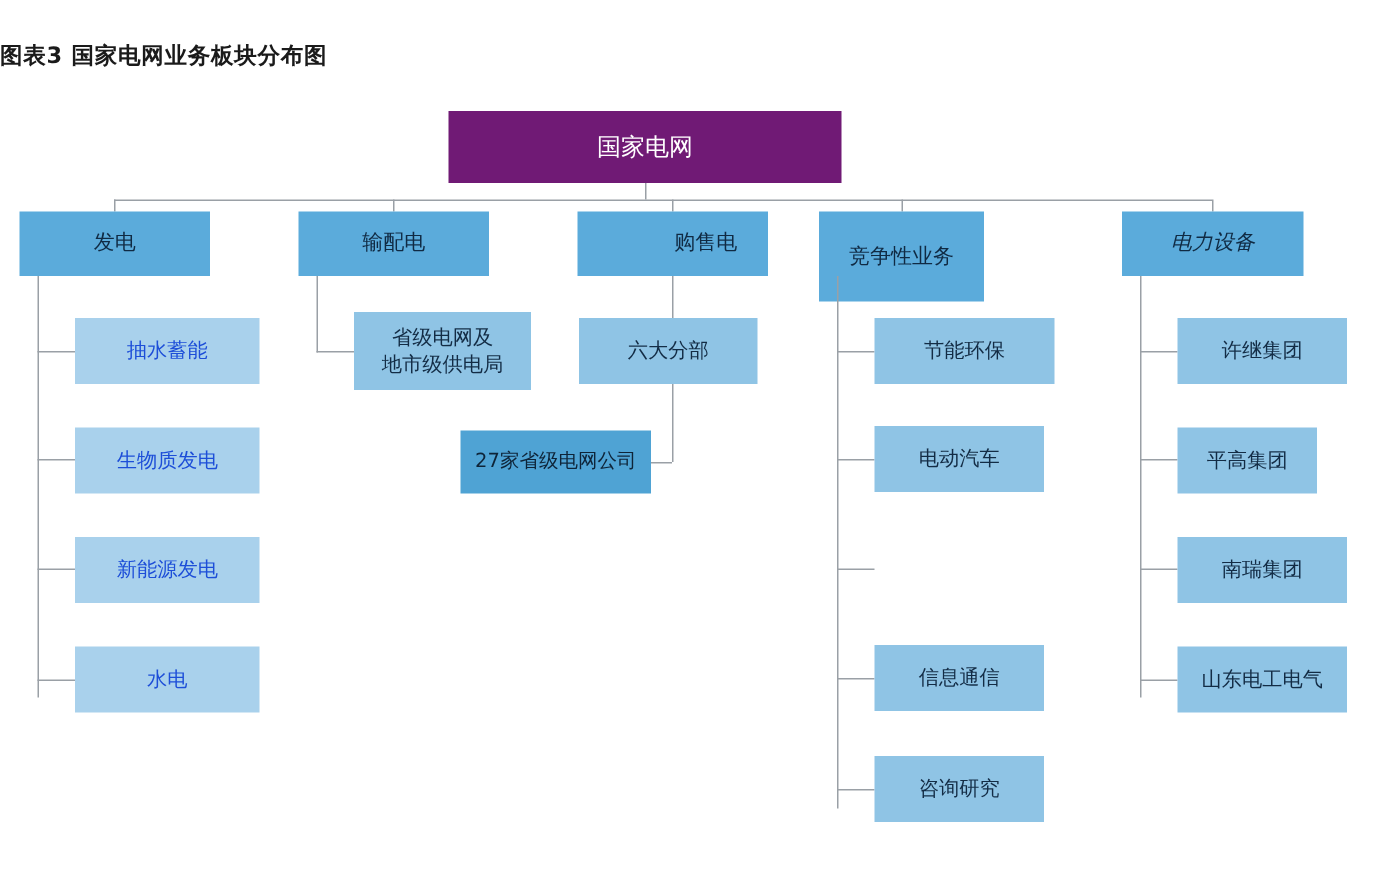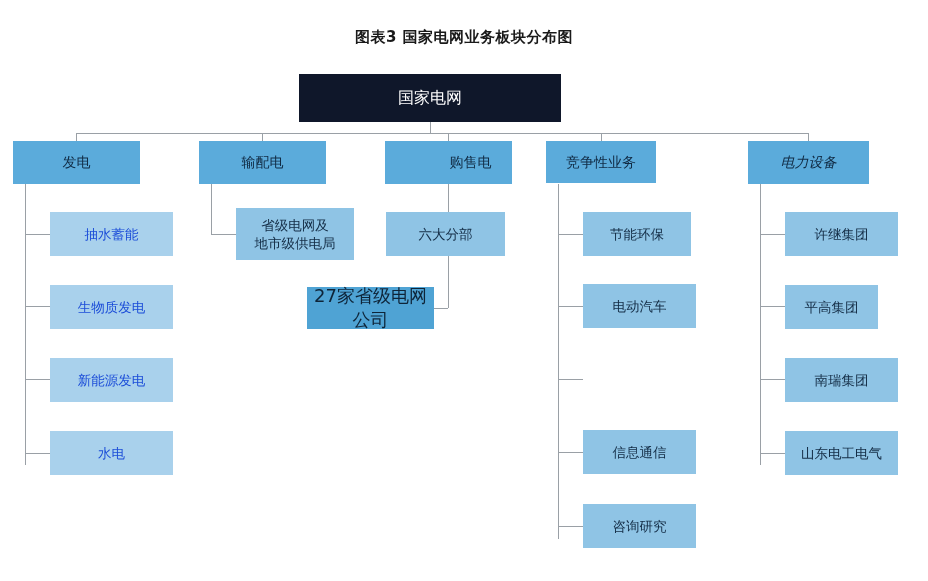--- a/index.html
+++ b/index.html
@@ -15,60 +15,59 @@
     width: 928px;
     height: 581px;
     background: #ffffff;
     overflow: hidden;
   }
   .title {
     position: absolute;
     left: 0;
     top: 28px;
     width: 928px;
-    text-align: center;
     font-size: 15px;
     font-weight: bold;
     color: #1a1a1a;
     letter-spacing: 0.5px;
   }
   .node {
     position: absolute;
     box-sizing: border-box;
     display: flex;
     align-items: center;
     justify-content: center;
     text-align: center;
     color: #10253f;
     line-height: 1.35;
     white-space: pre-line;
   }
   .node.root {
-    background: #0f172a;
+    background: #701a75;
     color: #ffffff;
     font-size: 16px;
   }
   .node.lvl2 {
     background: #5BABDB;
     font-size: 14px;
     color: #102a43;
   }
   .node.leaf {
     background: #A9D1EC;
     font-size: 13.5px;
     color: #1d4ed8;
   }
   .node.leaf-mid {
     background: #8FC4E5;
     font-size: 13.5px;
     color: #132c45;
   }
   .node.accent {
     background: #4FA3D4;
-    font-size: 18px;
+    font-size: 13px;
     color: #0e2438;
   }
   .conn {
     position: absolute;
     background: #9aa0a6;
   }
   .conn.h { height: 1px; }
   .conn.v { width: 1px; }
 </style>
 </head>
@@ -105,28 +104,28 @@
   <div class="node leaf-mid" style="left:236px; top:208px; width:118px; height:52px;">省级电网及
 地市级供电局</div>
 
   <div class="node lvl2" style="left:385px; top:141px; width:127px; height:43px;padding-left:44px;">购售电</div>
   <div class="conn v" style="left:448px; top:184px; height:28px;"></div>
   <div class="node leaf-mid" style="left:386px; top:212px; width:119px; height:44px;">六大分部</div>
   <div class="conn v" style="left:448px; top:256px; height:52px;"></div>
   <div class="conn h" style="left:434px; top:308px; width:14px;"></div>
   <div class="node accent" style="left:307px; top:287px; width:127px; height:42px;">27家省级电网公司</div>
 
-  <div class="node lvl2" style="left:546px; top:141px; width:110px; height:42px;">竞争性业务</div>
+  <div class="node lvl2" style="left:546px; top:141px; width:110px; height:60px;">竞争性业务</div>
   <div class="conn v" style="left:558px; top:184px; height:355px;"></div>
   <div class="conn h" style="left:558px; top:234px; width:25px;"></div>
   <div class="conn h" style="left:558px; top:306px; width:25px;"></div>
   <div class="conn h" style="left:558px; top:379px; width:25px;"></div>
   <div class="conn h" style="left:558px; top:452px; width:25px;"></div>
   <div class="conn h" style="left:558px; top:526px; width:25px;"></div>
-  <div class="node leaf-mid" style="left:583px; top:212px; width:108px; height:44px;">节能环保</div>
+  <div class="node leaf-mid" style="left:583px; top:212px; width:120px; height:44px;">节能环保</div>
   <div class="node leaf-mid" style="left:583px; top:284px; width:113px; height:44px;">电动汽车</div>
   <div class="node leaf-mid" style="left:583px; top:430px; width:113px; height:44px;">信息通信</div>
   <div class="node leaf-mid" style="left:583px; top:504px; width:113px; height:44px;">咨询研究</div>
 
   <div class="node lvl2" style="left:748px; top:141px; width:121px; height:43px;font-style:italic;">电力设备</div>
   <div class="conn v" style="left:760px; top:184px; height:281px;"></div>
   <div class="conn h" style="left:760px; top:234px; width:25px;"></div>
   <div class="conn h" style="left:760px; top:306px; width:25px;"></div>
   <div class="conn h" style="left:760px; top:379px; width:25px;"></div>
   <div class="conn h" style="left:760px; top:453px; width:25px;"></div>

